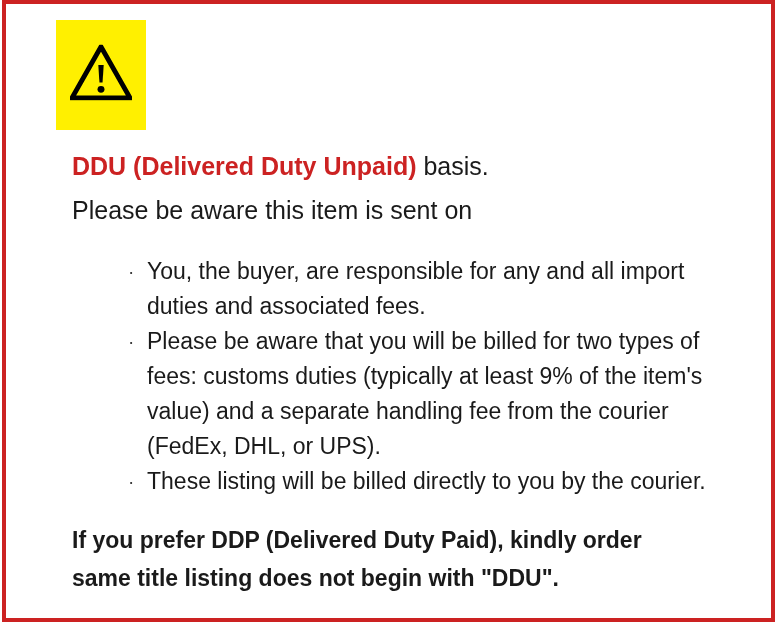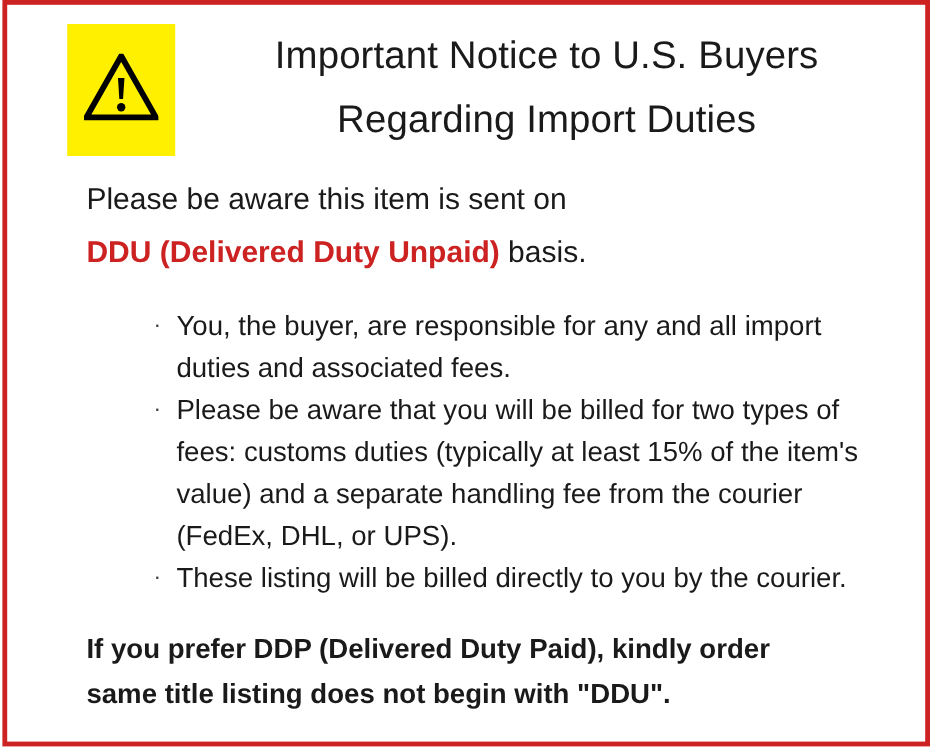--- a/index.html
+++ b/index.html
@@ -138,43 +138,39 @@
   <div class="notice-header">
 
     <div class="warning-badge">
       <svg viewBox="0 0 64 58" aria-hidden="true">
         <path d="M32 2 L62 55 L2 55 Z" fill="none" stroke="#000000" stroke-width="5" stroke-linejoin="miter"></path>
         <path d="M29.2 21 L34.8 21 L33.6 39 L30.4 39 Z" fill="#000000"></path>
         <circle cx="32" cy="46.2" r="3.6" fill="#000000"></circle>
       </svg>
     </div>
 
-    <div class="notice-title">
-      <span class="title-line">Important Notice to U.S. Buyers</span>
-      <span class="title-line">Regarding Import Duties</span>
-    </div>
 
   </div>
 
   <div class="notice-body">
 
-    <p class="lead">Please be aware this item is sent on</p>
-
     <p class="lead">
       <span class="lead-emphasis">DDU (Delivered Duty Unpaid)</span><span class="lead-emphasis-tail"> basis.</span>
     </p>
+
+    <p class="lead">Please be aware this item is sent on</p>
 
     <ul class="bullet-list">
       <li class="bullet-item">
         <span class="bullet-marker">·</span>
         <span class="bullet-text">You, the buyer, are responsible for any and all import duties and associated fees.</span>
       </li>
       <li class="bullet-item">
         <span class="bullet-marker">·</span>
-        <span class="bullet-text">Please be aware that you will be billed for two types of fees: customs duties (typically at least 15% of the item's value) and a separate handling fee from the courier (FedEx, DHL, or UPS).</span>
+        <span class="bullet-text">Please be aware that you will be billed for two types of fees: customs duties (typically at least 9% of the item's value) and a separate handling fee from the courier (FedEx, DHL, or UPS).</span>
       </li>
       <li class="bullet-item">
         <span class="bullet-marker">·</span>
         <span class="bullet-text">These listing will be billed directly to you by the courier.</span>
       </li>
     </ul>
 
     <p class="closing">If you prefer DDP (Delivered Duty Paid), kindly order same title listing does not begin with "DDU".</p>
 
   </div>

